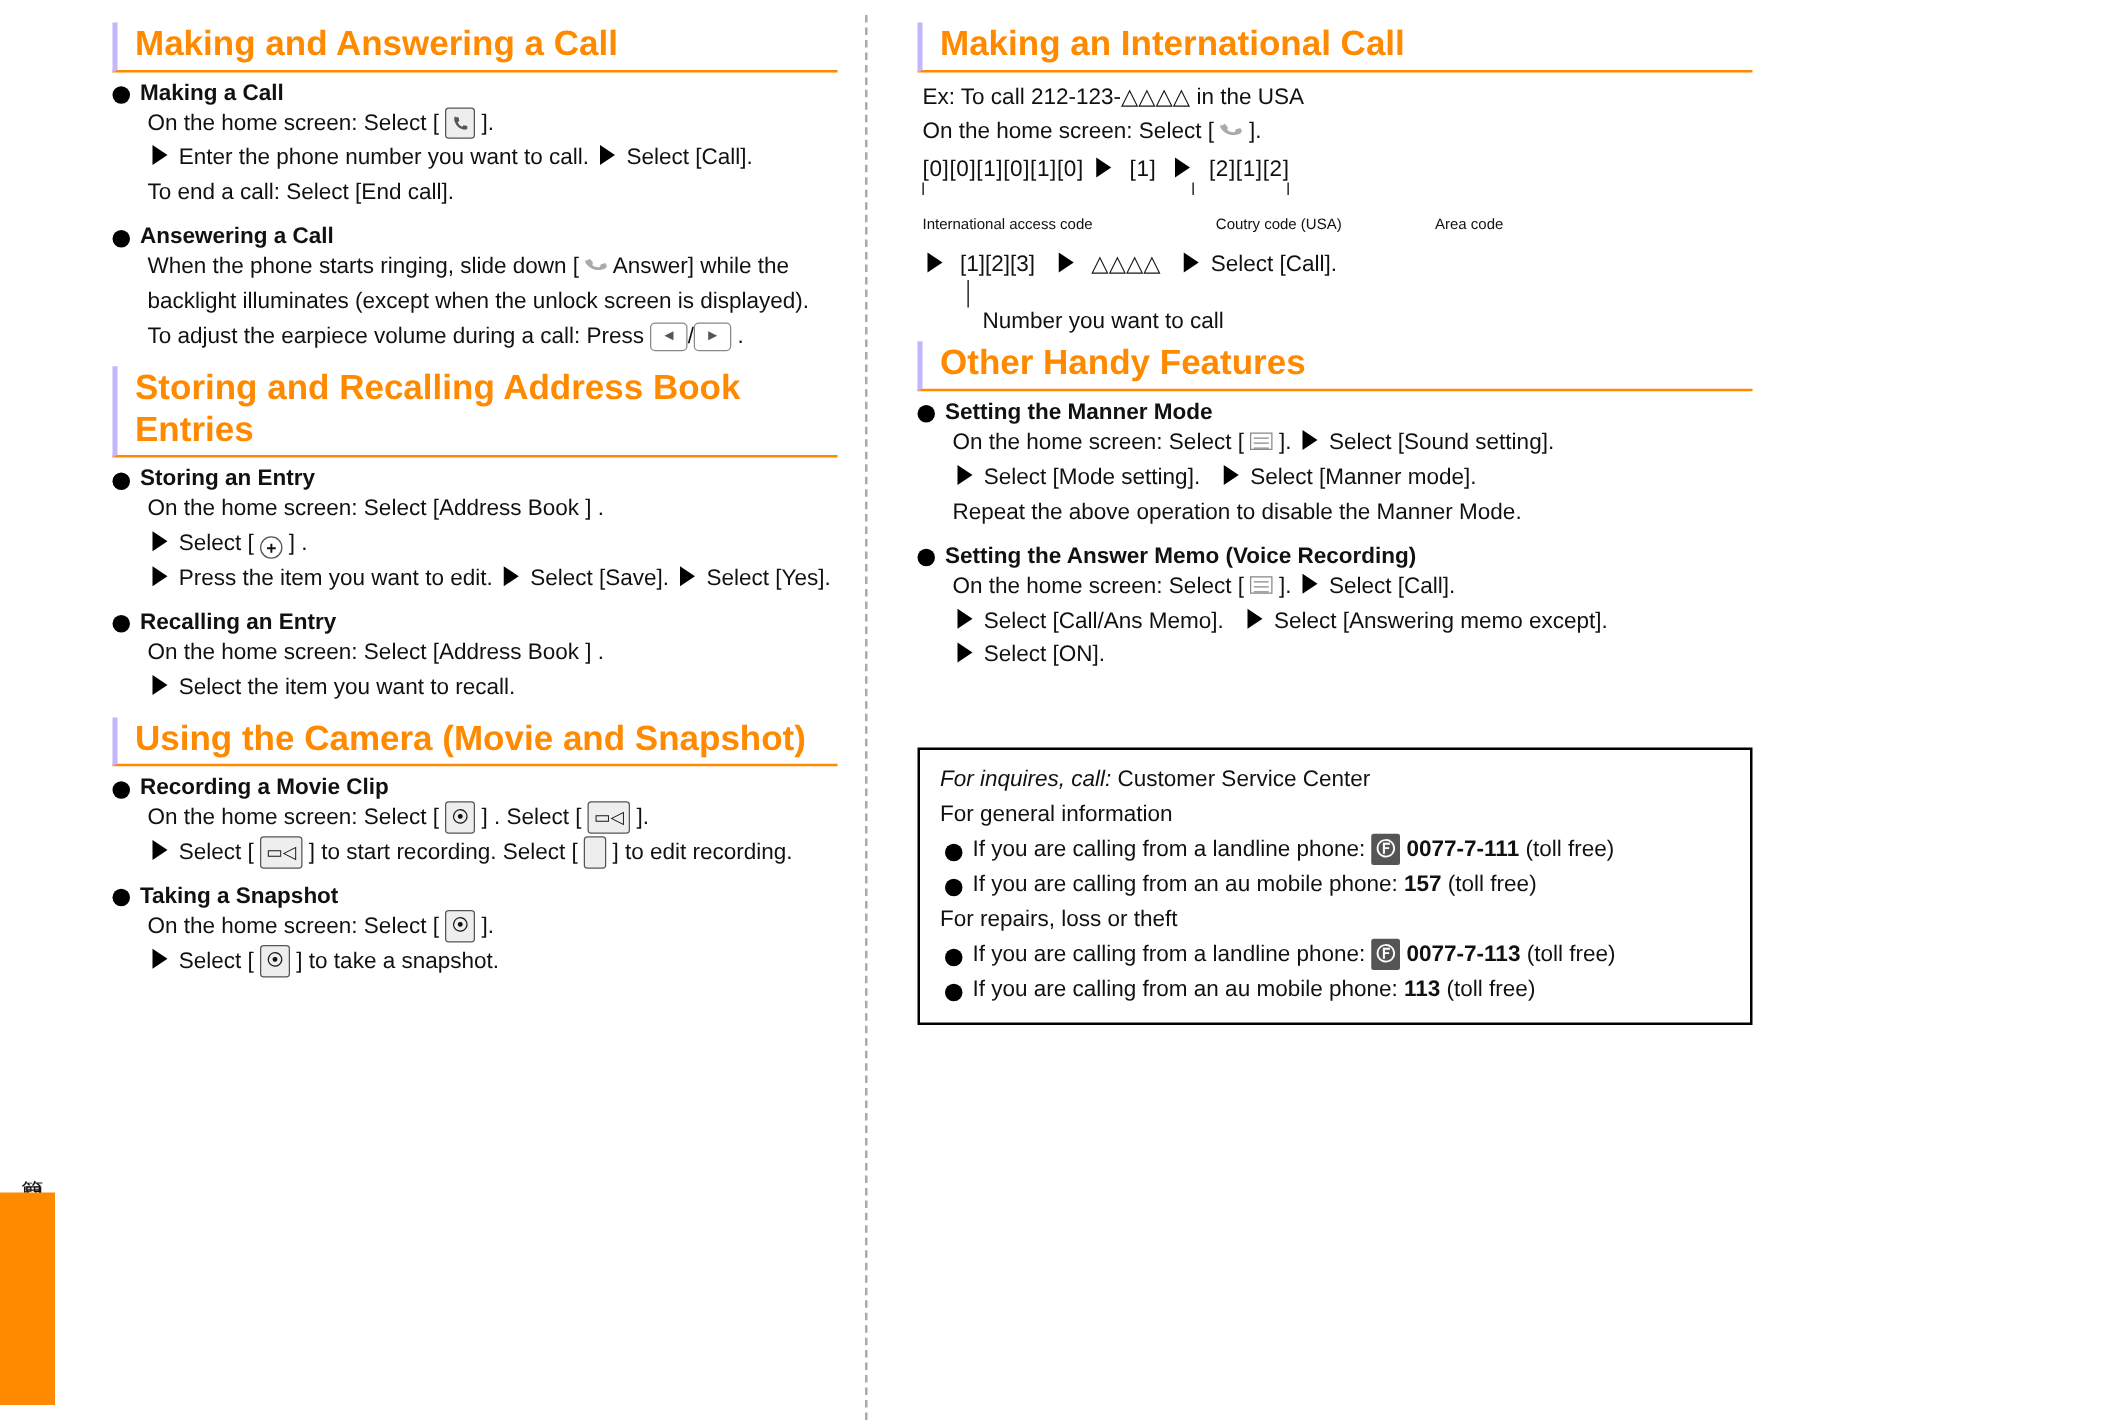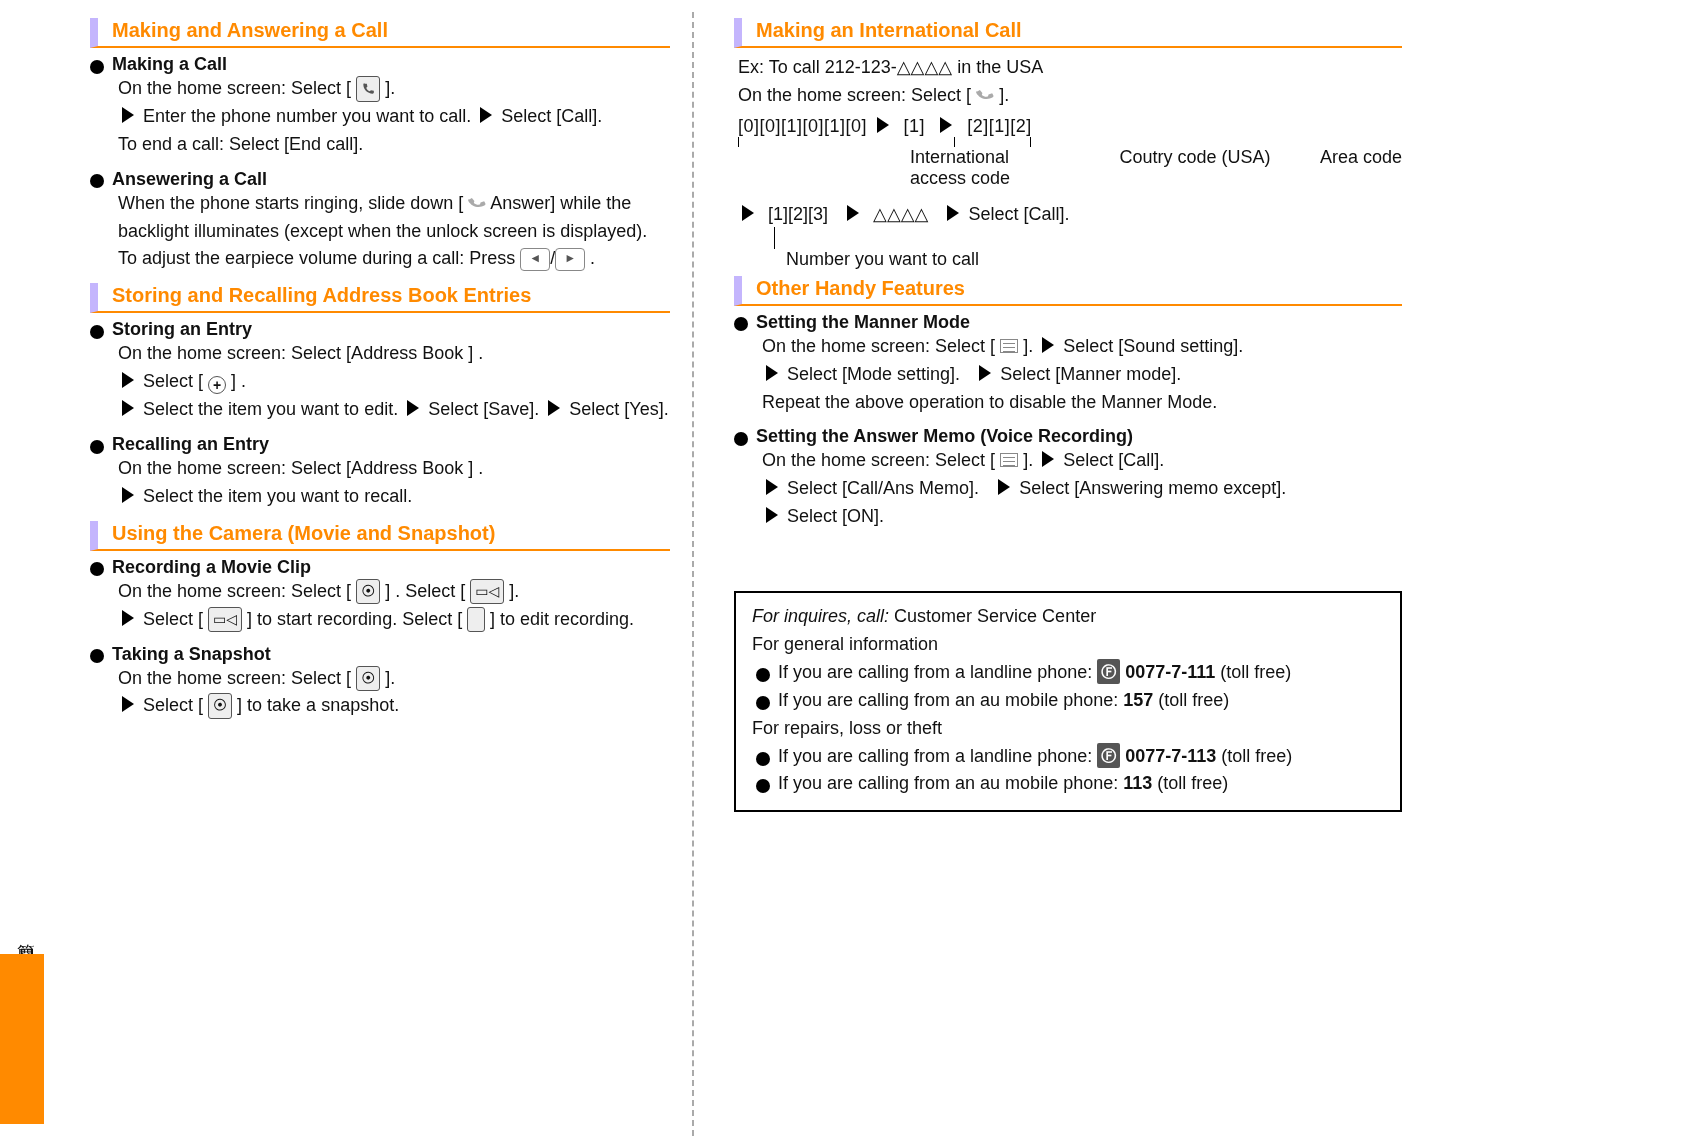--- a/index.html
+++ b/index.html
@@ -25,25 +25,25 @@
   }
   .col-right {
     width: 720px;
     padding: 0 10px 0 40px;
     border-left: 2px dashed #aaa;
     margin-left: 12px;
   }
   h2.section {
     color: #ff8a00;
     font-weight: bold;
-    font-size: 20px;
+    font-size: 28px;
     font-family: Arial, sans-serif;
     margin: 6px 0 6px 0;
     padding: 0 0 4px 14px;
-    border-left: 8px solid #c4b5fd;
+    border-left: 4px solid #c4b5fd;
     border-bottom: 2px solid #ff8a00;
     line-height: 1.2;
   }
   .item { margin: 6px 0 10px 0; }
   .bullet-row {
     display: flex;
     align-items: center;
     gap: 8px;
   }
   .bullet-dot {
@@ -89,23 +89,22 @@
     font-size: 12px;
     vertical-align: middle;
     color:#555;
   }
   .call-diagram {
     margin: 6px 0 2px 4px;
     font-size: 18px;
   }
   .dial-row { letter-spacing: 0.5px; }
   .dial-labels {
-    display:flex; gap:40px; margin-top:2px;
-    font-size:18px;
-    justify-content:flex-end;
+    display:flex; gap:40px; margin-top:18px;
+    font-size:12px;
   }
   .tick { border-left:1px solid #000; height:10px; margin-bottom:-2px; }
   .connector { border-left:1px solid #000; height:22px; margin:2px 0 0 36px; }
   .note-under { margin-left:48px; margin-top:0; }
   .info-box {
     border: 2px solid #000;
     padding: 10px 16px 12px 16px;
     margin-top: 60px;
     font-size: 18px;
     line-height: 1.55;
@@ -210,21 +209,21 @@
         <span class="bullet-dot"></span>
         <span class="item-title">Storing an Entry</span>
       </div>
       <div class="item-body">
         <span>On the home screen: Select [Address Book ]    .</span><br>
         <span class="tri"></span>
         <span>Select [</span>
         <span class="plus-circ">+</span>
         <span>] .</span><br>
         <span class="tri"></span>
-        <span>Select the item you want to edit.</span>
+        <span>Press the item you want to edit.</span>
         <span class="tri"></span>
         <span>Select [Save].</span>
         <span class="tri"></span>
         <span>Select [Yes].</span>
       </div>
     </div>
 
     <div class="item">
       <div class="bullet-row">
         <span class="bullet-dot"></span>

